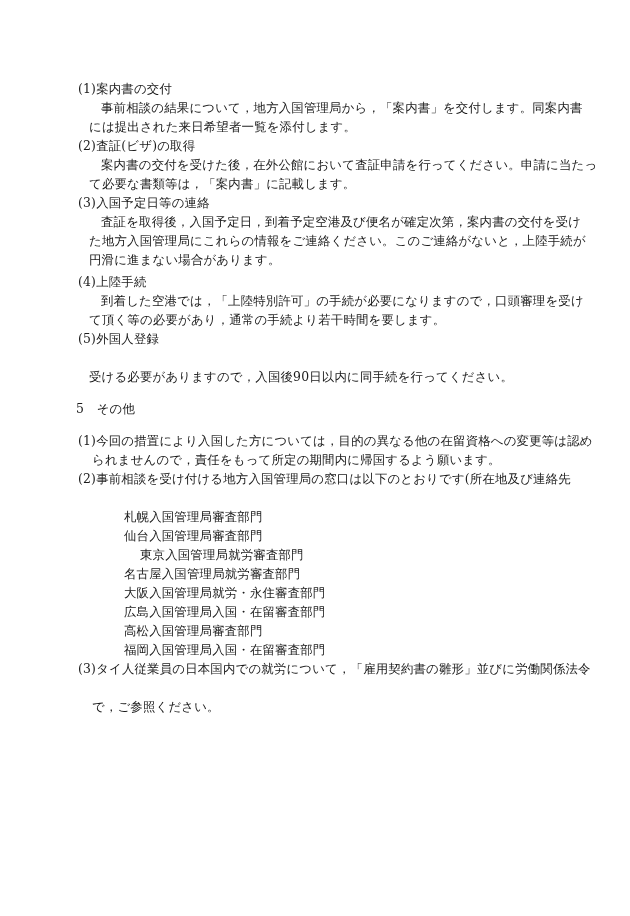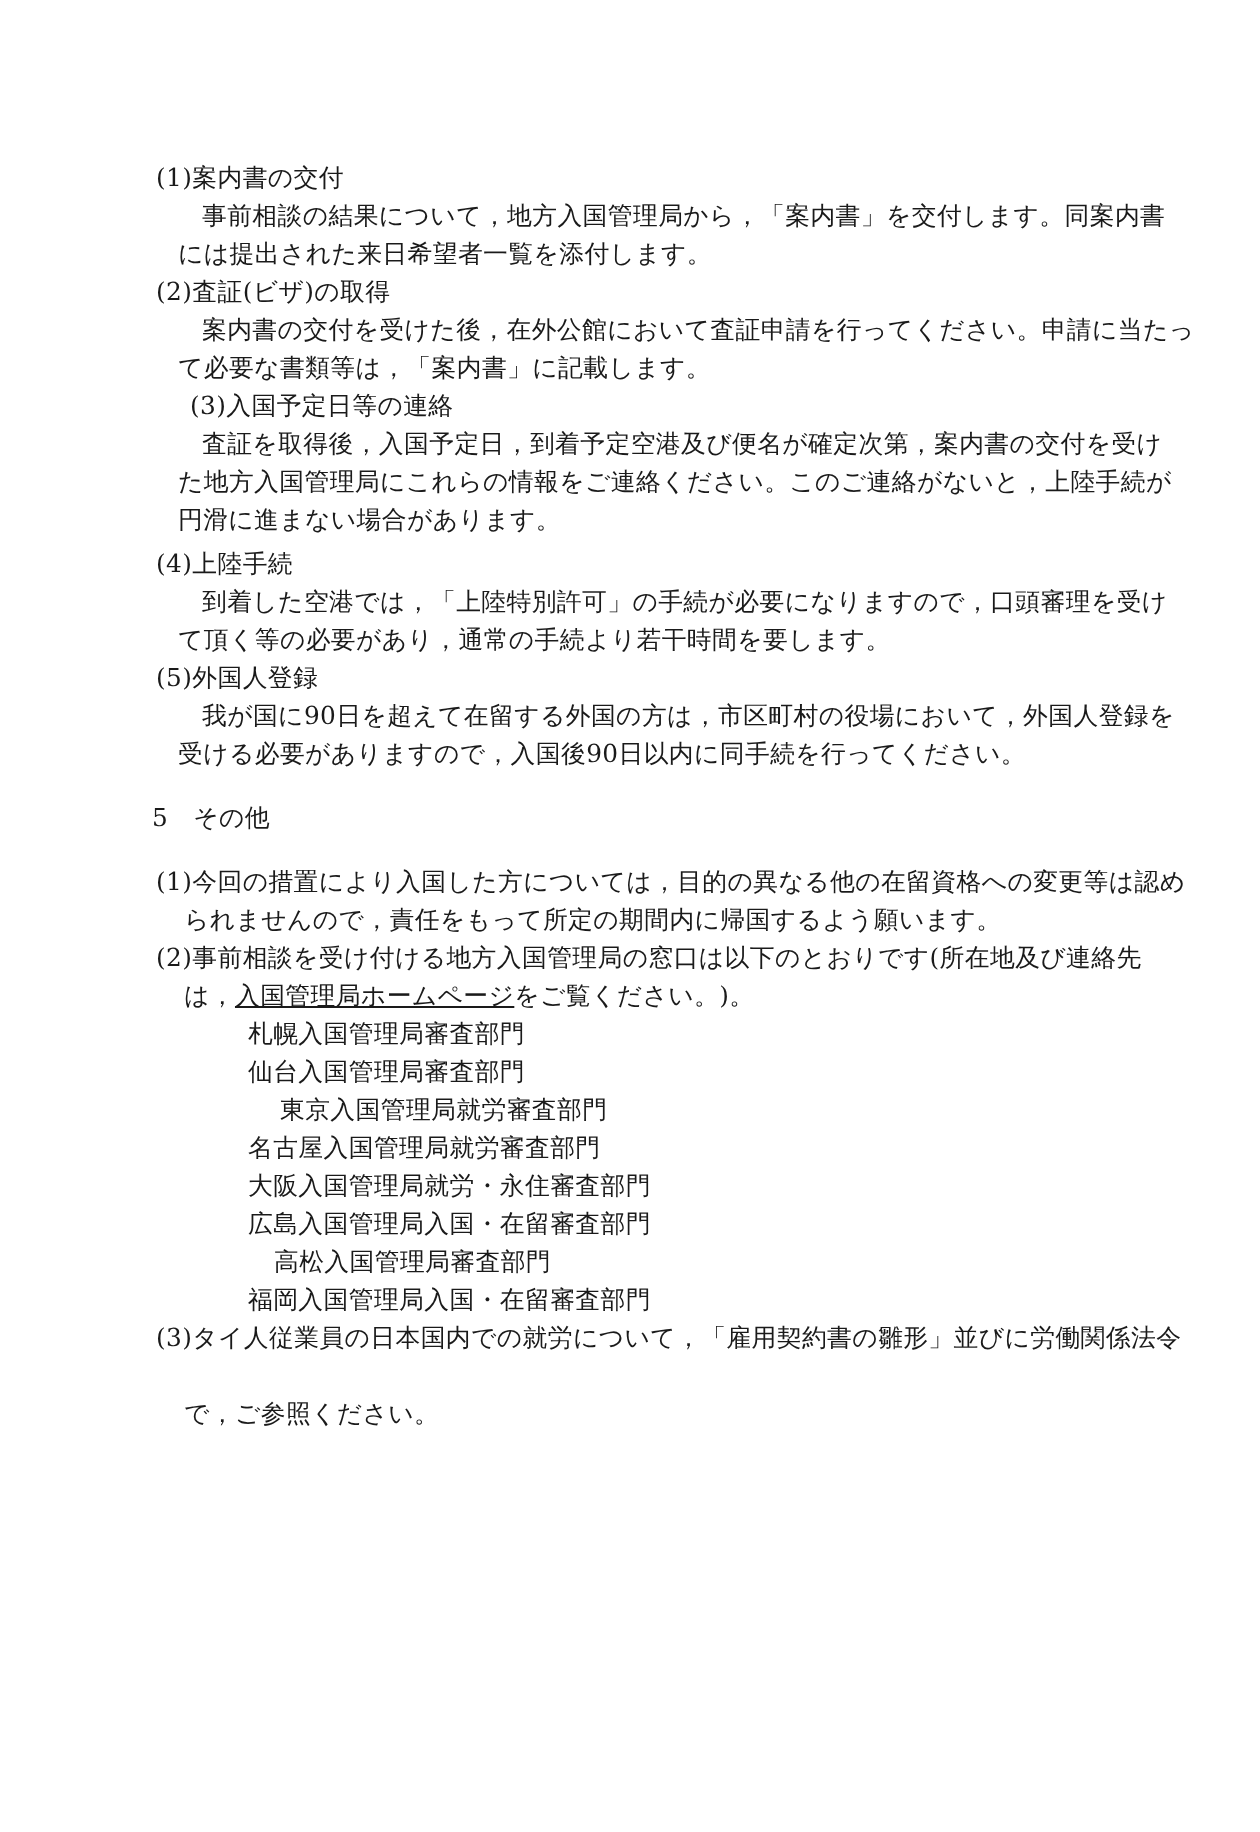--- a/index.html
+++ b/index.html
@@ -18,48 +18,44 @@
 <div class="page">
 
   <div class="line" style="left:78px;top:81px;">(1)案内書の交付</div>
   <div class="line" style="left:101px;top:100px;">事前相談の結果について，地方入国管理局から，「案内書」を交付します。同案内書</div>
   <div class="line" style="left:89px;top:119px;">には提出された来日希望者一覧を添付します。</div>
 
   <div class="line" style="left:78px;top:138px;">(2)査証(ビザ)の取得</div>
   <div class="line" style="left:101px;top:157px;">案内書の交付を受けた後，在外公館において査証申請を行ってください。申請に当たっ</div>
   <div class="line" style="left:89px;top:176px;">て必要な書類等は，「案内書」に記載します。</div>
 
-  <div class="line" style="left:95px;top:195px;">(3)入国予定日等の連絡</div>
+  <div class="line" style="left:78px;top:195px;">(3)入国予定日等の連絡</div>
   <div class="line" style="left:101px;top:214px;">査証を取得後，入国予定日，到着予定空港及び便名が確定次第，案内書の交付を受け</div>
   <div class="line" style="left:89px;top:252px;">円滑に進まない場合があります。</div>
   <div class="line" style="left:89px;top:233px;">た地方入国管理局にこれらの情報をご連絡ください。このご連絡がないと，上陸手続が</div>
 
   <div class="line" style="left:78px;top:274px;">(4)上陸手続</div>
   <div class="line" style="left:101px;top:293px;">到着した空港では，「上陸特別許可」の手続が必要になりますので，口頭審理を受け</div>
   <div class="line" style="left:89px;top:312px;">て頂く等の必要があり，通常の手続より若干時間を要します。</div>
 
   <div class="line" style="left:78px;top:331px;">(5)外国人登録</div>
-  <div class="line" style="left:101px;top:350px;">我が国に90日を超えて在留する外国の方は，市区町村の役場において，外国人登録を</div>
   <div class="line" style="left:89px;top:369px;">受ける必要がありますので，入国後90日以内に同手続を行ってください。</div>
 
   <div class="line" style="left:76px;top:401px;">5　その他</div>
 
   <div class="line" style="left:78px;top:433px;">(1)今回の措置により入国した方については，目的の異なる他の在留資格への変更等は認め</div>
   <div class="line" style="left:92px;top:452px;">られませんので，責任をもって所定の期間内に帰国するよう願います。</div>
 
   <div class="line" style="left:78px;top:471px;">(2)事前相談を受け付ける地方入国管理局の窓口は以下のとおりです(所在地及び連絡先</div>
-  <div class="line" style="left:92px;top:490px;">
-    <span>は，</span><span class="link">入国管理局ホームページ</span><span>をご覧ください。)。</span>
-  </div>
 
   <div class="line" style="left:124px;top:509px;">札幌入国管理局審査部門</div>
   <div class="line" style="left:124px;top:528px;">仙台入国管理局審査部門</div>
   <div class="line" style="left:140px;top:547px;">東京入国管理局就労審査部門</div>
   <div class="line" style="left:124px;top:566px;">名古屋入国管理局就労審査部門</div>
   <div class="line" style="left:124px;top:585px;">大阪入国管理局就労・永住審査部門</div>
   <div class="line" style="left:124px;top:604px;">広島入国管理局入国・在留審査部門</div>
-  <div class="line" style="left:137px;top:623px;">高松入国管理局審査部門</div>
+  <div class="line" style="left:124px;top:623px;">高松入国管理局審査部門</div>
   <div class="line" style="left:124px;top:642px;">福岡入国管理局入国・在留審査部門</div>
 
   <div class="line" style="left:78px;top:661px;">(3)タイ人従業員の日本国内での就労について，「雇用契約書の雛形」並びに労働関係法令</div>
   <div class="line" style="left:92px;top:699px;">で，ご参照ください。</div>
 
 </div>
 
 </body></html>

